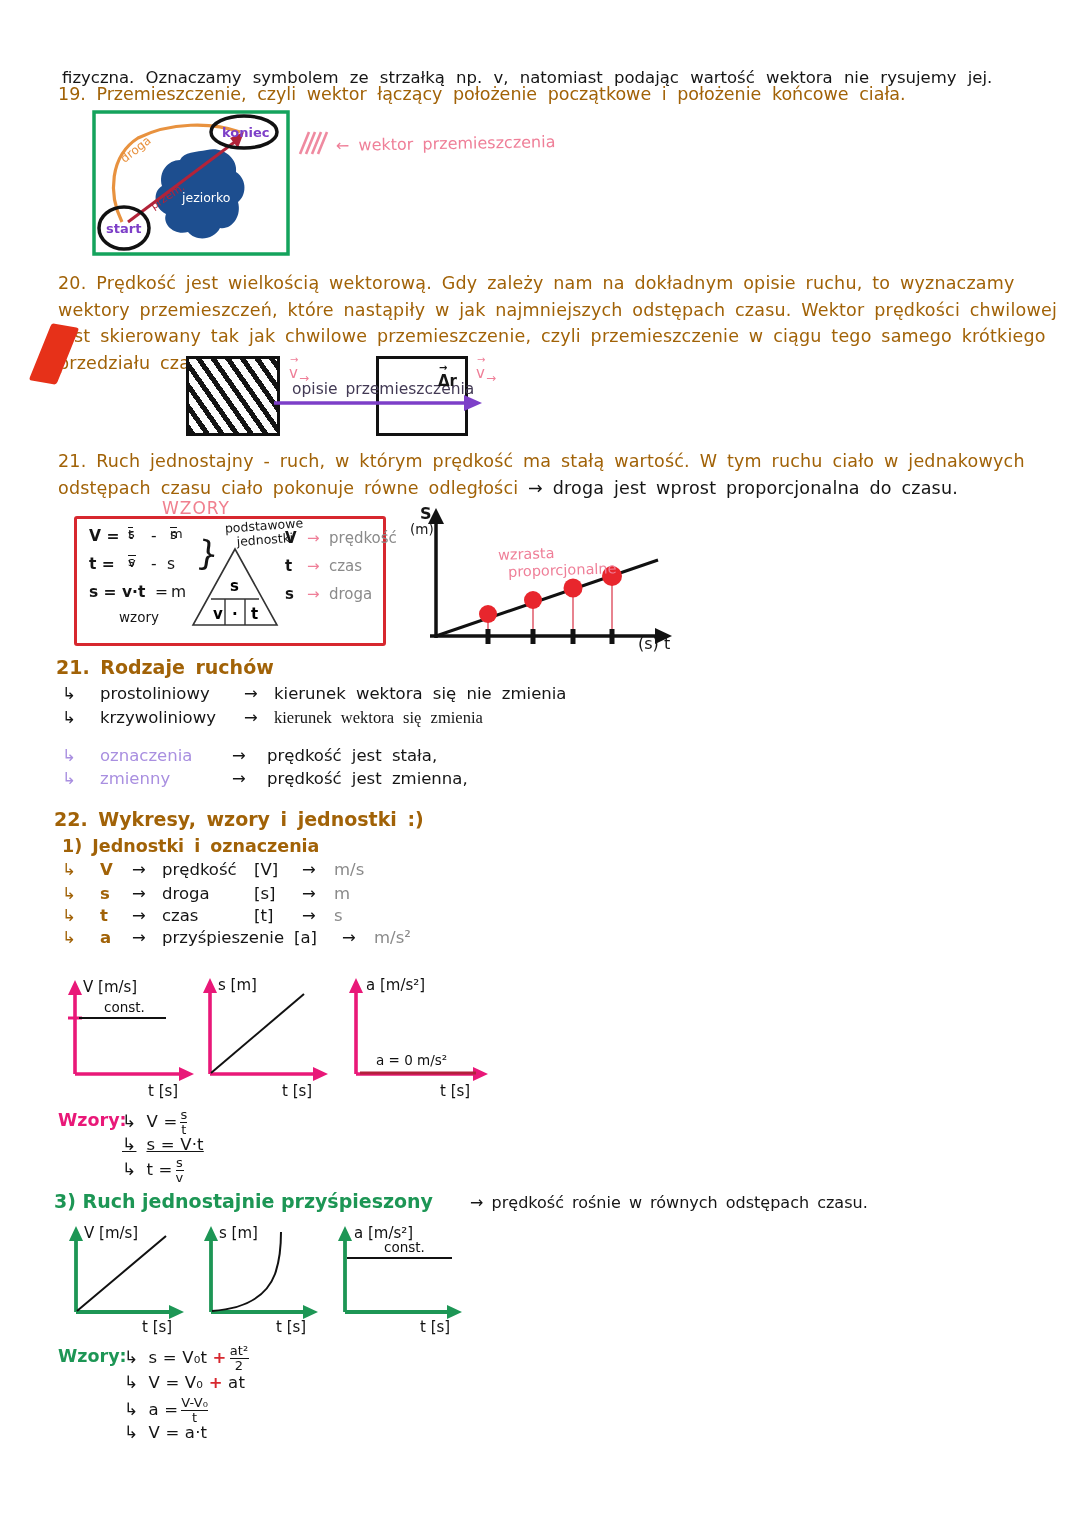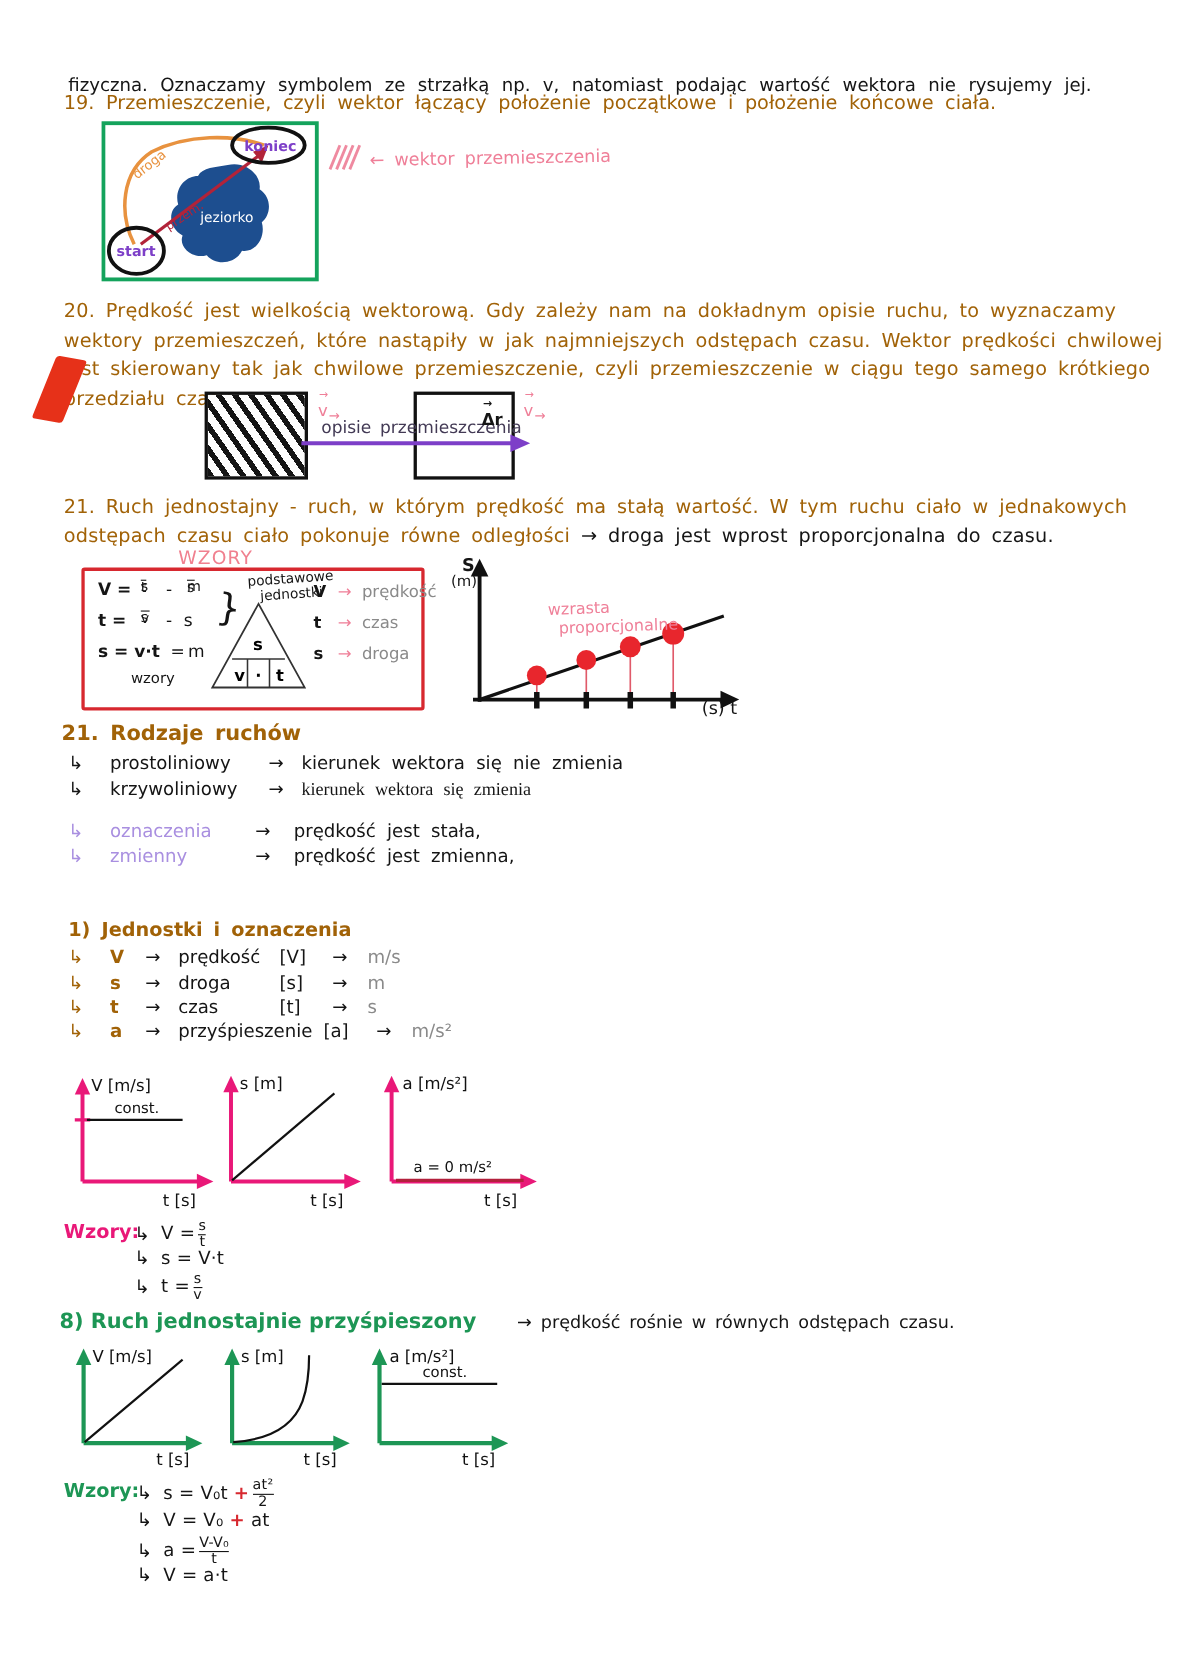--- a/index.html
+++ b/index.html
@@ -199,20 +199,21 @@
       <span style="left:170px;">→</span>
       <span style="left:205px;word-spacing:5px;">prędkość jest stała,</span>
   </div>
   <div class="row" style="left:62px;top:769px;width:600px;font-size:16.5px;">
     <span style="left:0;" class="lpurple">↳</span>
       <span style="left:38px;" class="lpurple">zmienny</span>
       <span style="left:170px;">→</span>
       <span style="left:205px;word-spacing:5px;">prędkość jest zmienna,</span>
   </div>
 
+  <div class="t purple b" style="left:54px;top:808px;font-size:19px;word-spacing:4px;">22. Wykresy, wzory i jednostki :)</div>
   <div class="t purple b" style="left:62px;top:836px;font-size:17.5px;word-spacing:4px;">1) Jednostki i oznaczenia</div>
   <div class="row" style="left:62px;top:860px;width:420px;font-size:16.5px;">
     <span style="left:0;" class="purple">↳</span>
       <span style="left:38px;" class="purple b" style2="">V</span>
       <span style="left:70px;">→</span>
       <span style="left:100px;">prędkość</span>
       <span style="left:192px;">[V]</span>
       <span style="left:240px;">→</span>
       <span style="left:272px;" class="gray">m/s</span>
   </div>
@@ -274,28 +275,28 @@
     <text x="40" y="93" font-size="13.5" fill="#111">a = 0 m/s²</text>
     <text x="30" y="18" font-size="15" fill="#111">a [m/s²]</text>
     <text x="104" y="124" font-size="15" fill="#111">t [s]</text>
   </svg>
 
   <div class="t pink b" style="left:58px;top:1110px;font-size:17.5px;">Wzory:</div>
   <div class="formula" style="left:122px;top:1108px;"><span class="bullet">↳</span><span>V =</span><span class="frac">
         <span class="num">s</span>
         <span class="den">t</span>
       </span></div>
-  <div class="formula" style="left:122px;top:1134px;"><span class="bullet">↳</span><span>s = V·t</span></div>
+  <div class="formula" style="left:122px;top:1134px;text-decoration:underline;"><span class="bullet">↳</span><span>s = V·t</span></div>
   <div class="formula" style="left:122px;top:1156px;"><span class="bullet">↳</span><span>t =</span><span class="frac">
         <span class="num">s</span>
         <span class="den">v</span>
       </span></div>
 
   <div class="t" style="left:54px;top:1190px;font-size:16px;">
-    <span class="green b" style="font-size:19px;">8) Ruch jednostajnie przyśpieszony</span>
+    <span class="green b" style="font-size:19px;">3) Ruch jednostajnie przyśpieszony</span>
     <span style="margin-left:32px;word-spacing:3px;">→ prędkość rośnie w równych odstępach czasu.</span>
   </div>
 
   <svg style="position:absolute;left:56px;top:1222px;" width="150" height="114" viewBox="0 0 150 114">
     <line x1="20" y1="90" x2="20" y2="12" stroke="#1d9655" stroke-width="3.8"></line>
     <polygon points="20,4 13,19 27,19" fill="#1d9655"></polygon>
     <line x1="20" y1="90" x2="118" y2="90" stroke="#1d9655" stroke-width="3.8"></line>
     <polygon points="128,90 113,83 113,97" fill="#1d9655"></polygon>
     <line x1="21" y1="89" x2="110" y2="14" stroke="#111" stroke-width="2"></line>
     <text x="28" y="16" font-size="15" fill="#111">V [m/s]</text>

